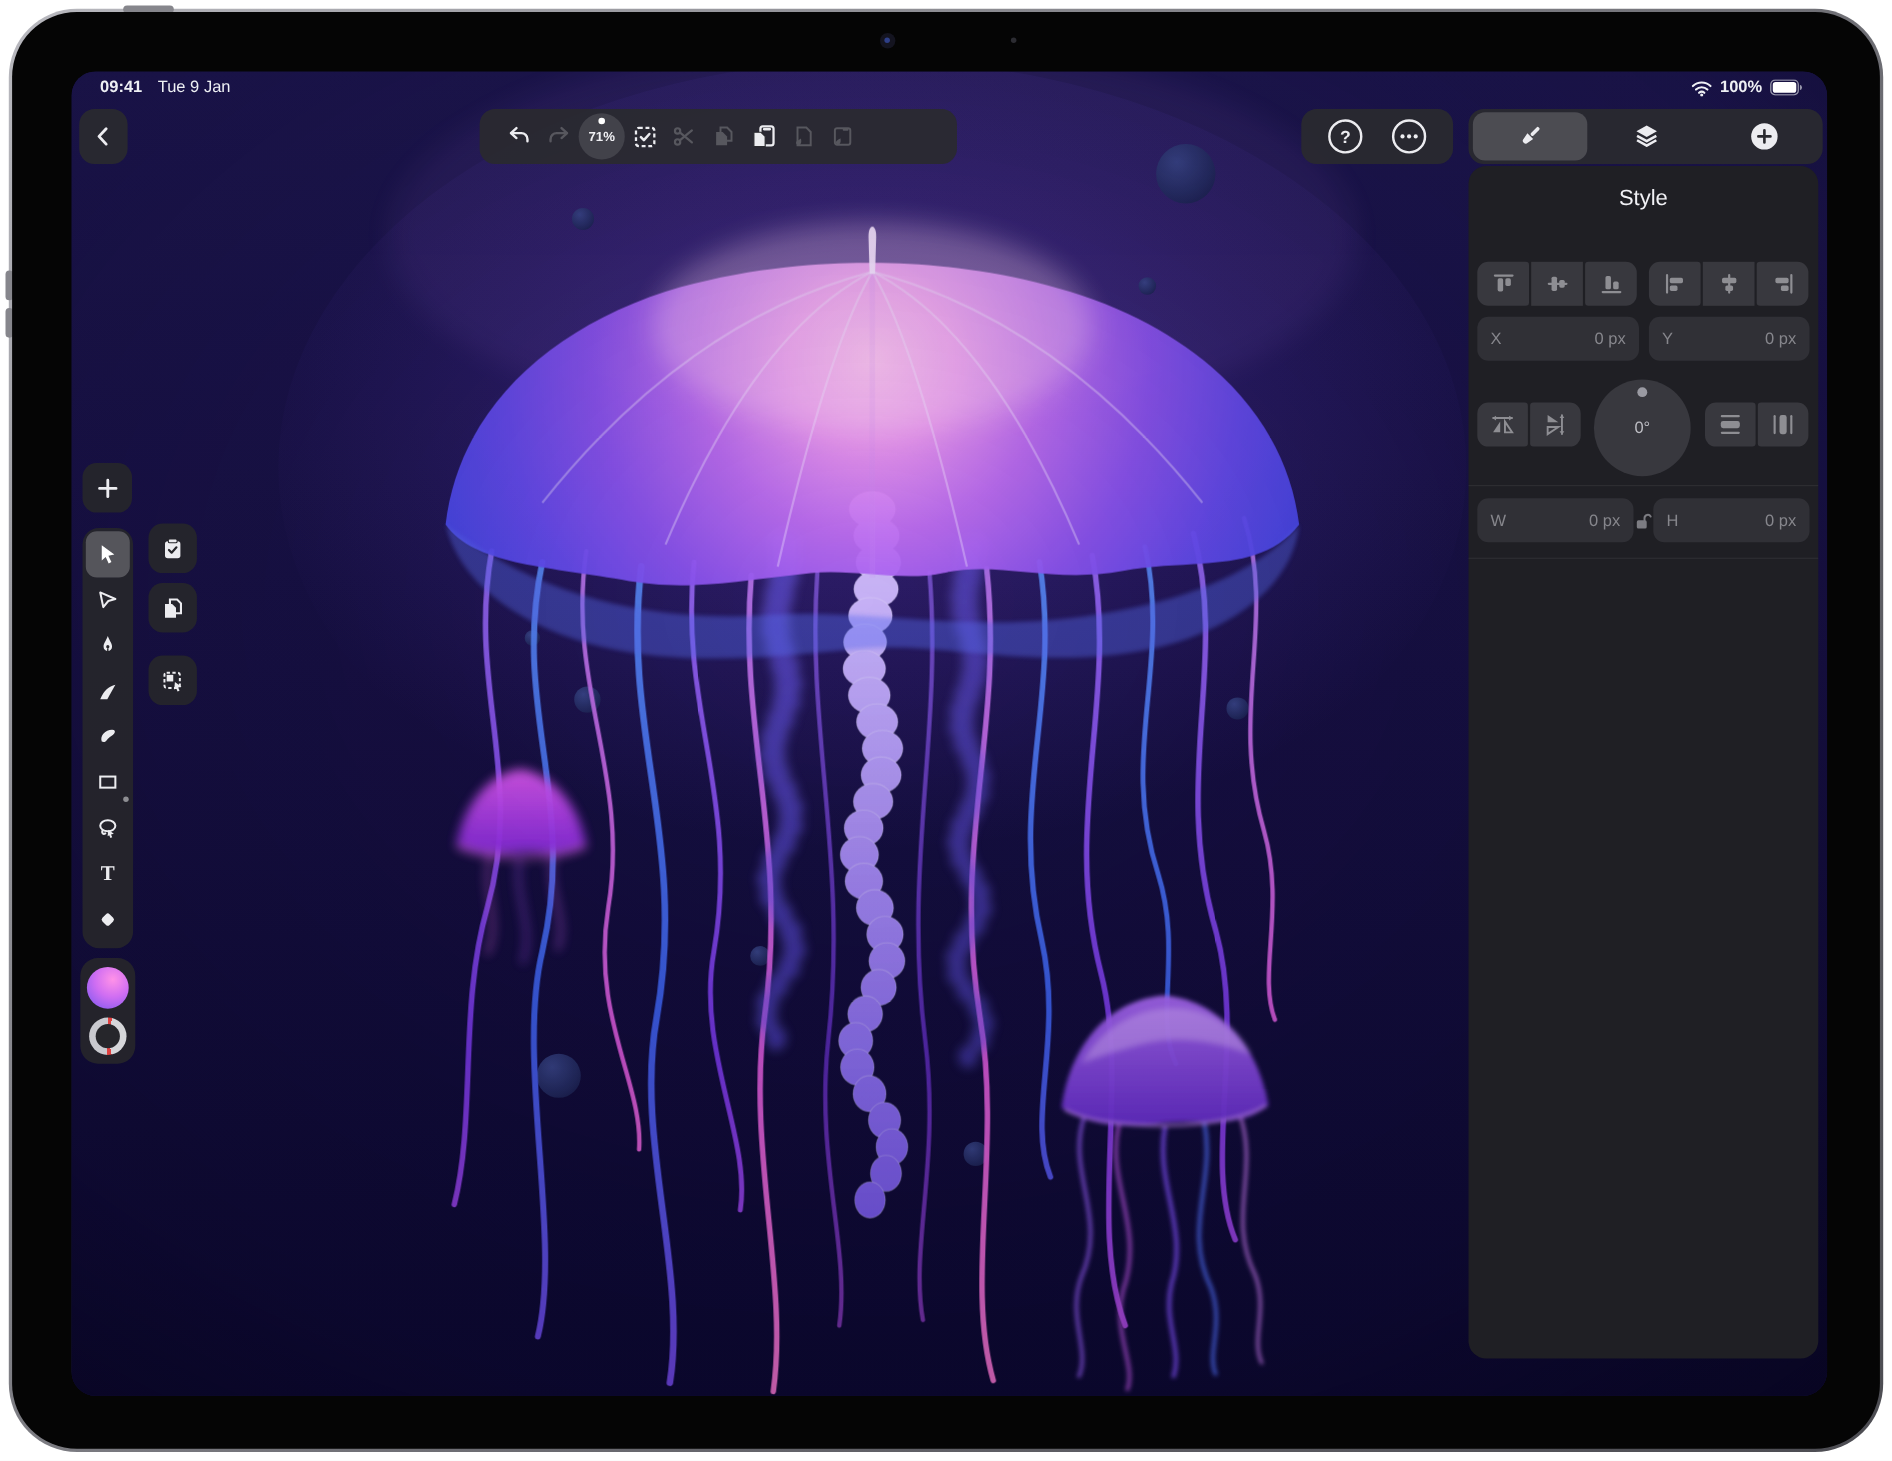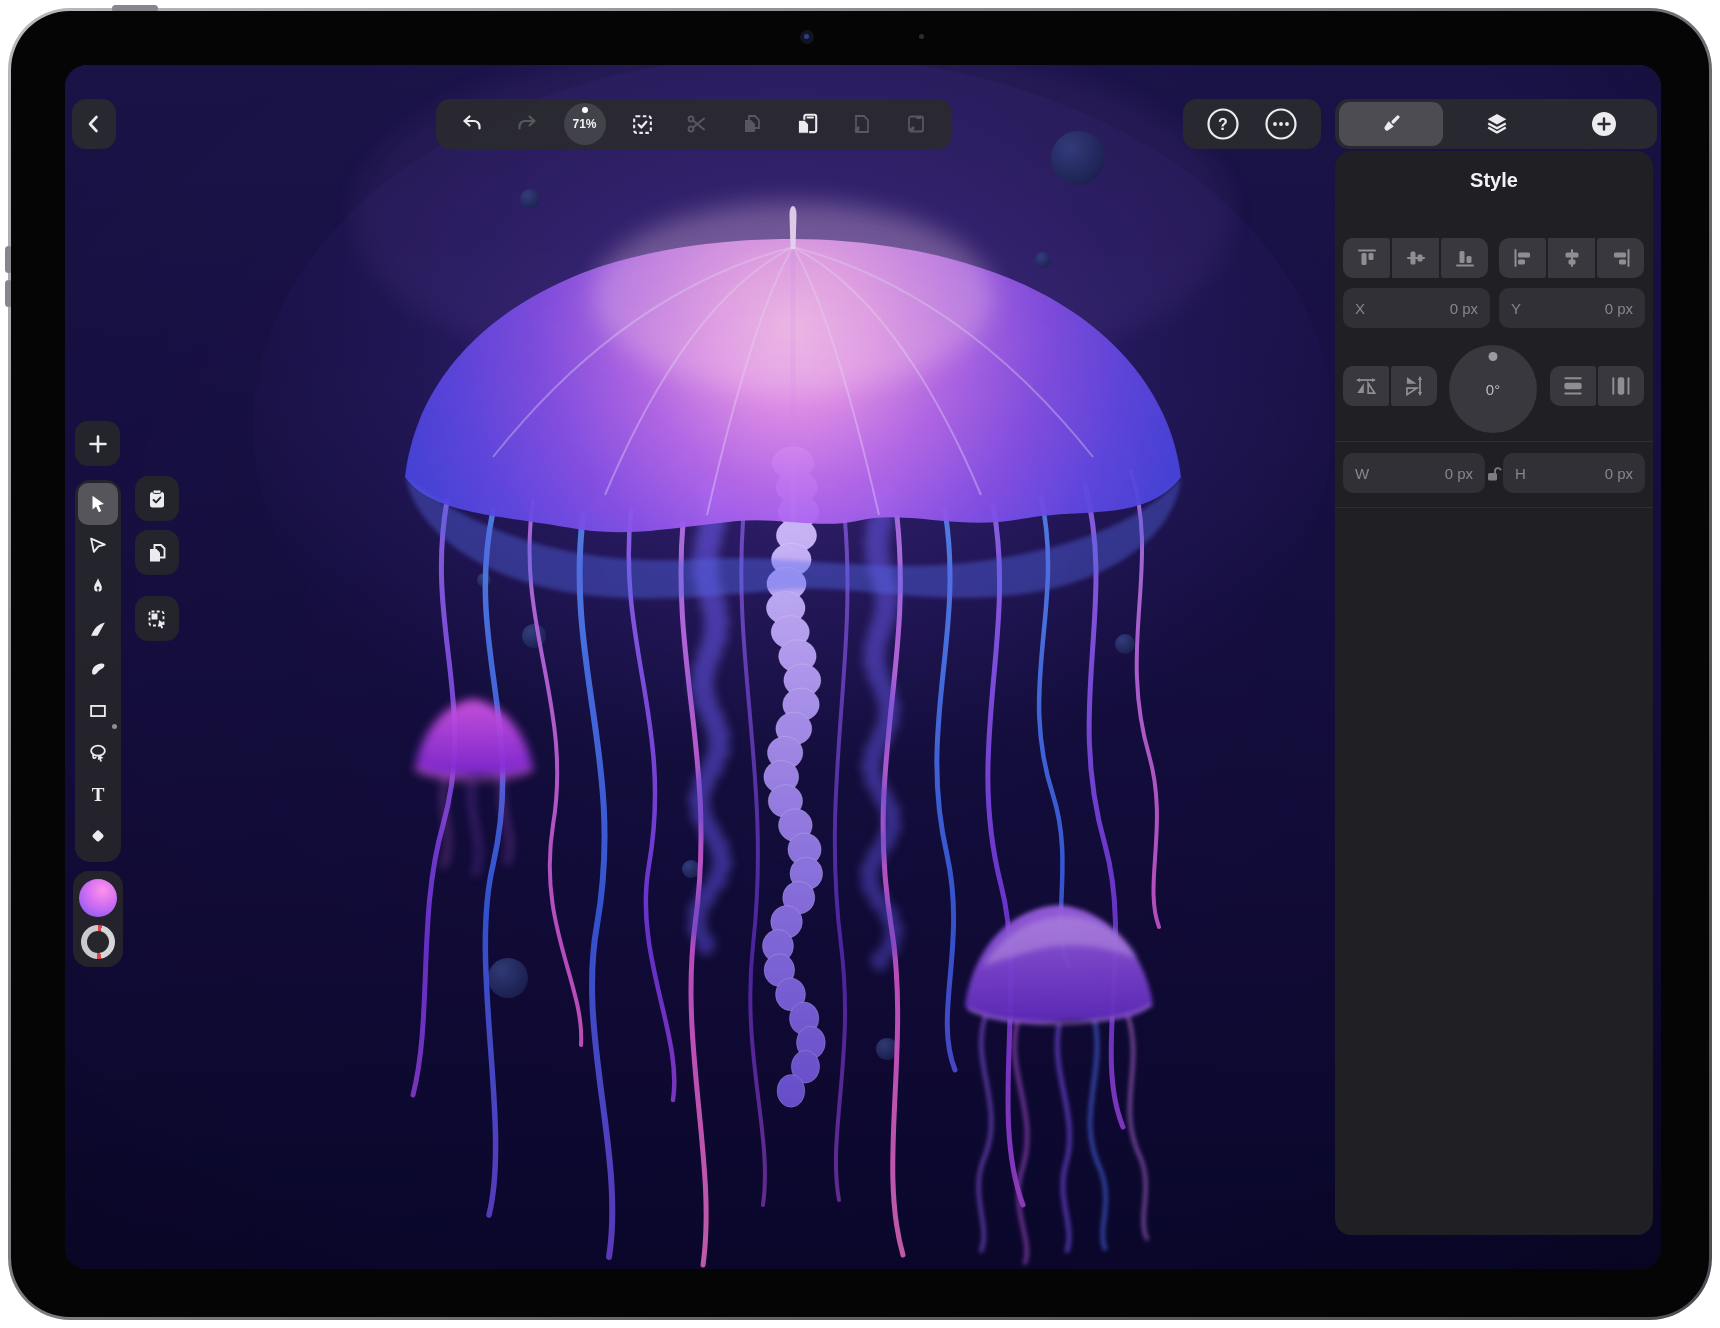--- a/index.html
+++ b/index.html
@@ -23,30 +23,30 @@
   .sb-time{font-weight:700;}
   .sb-right{position:absolute;right:22px;top:0;display:flex;gap:7px;align-items:center;font-weight:600;}
   
   .pill{position:absolute;top:34px;height:50px;background:#2a2a2fee;border-radius:14px;display:flex;align-items:center;}
   .icon-btn{display:flex;align-items:center;justify-content:center;width:36px;height:36px;}
   .ic-bright{color:#ececf0;} .ic-dim{color:#57575e;}
   .back-pill{left:7px;width:44px;justify-content:center;}
   .title-pill{left:56px;width:252px;justify-content:center;gap:10px;}
   .doc-title{color:#f4f4f6;font-size:17px;font-weight:700;letter-spacing:.2px;}
   .title-caret{width:24px;height:24px;border-radius:50%;background:#47474d;display:flex;align-items:center;justify-content:center;color:#b8b8bd;}
-  .mid-pill{left:371px;width:516px;justify-content:space-between;padding:0 18px;box-sizing:border-box;}
+  .mid-pill{left:371px;width:434px;padding:0 18px;box-sizing:border-box;}
   .zoom-chip{position:relative;width:42px;height:42px;border-radius:50%;background:#42424a;display:flex;align-items:center;justify-content:center;color:#f0f0f4;font-size:12px;font-weight:600;}
   .zoom-chip .dot{position:absolute;top:4px;left:50%;transform:translateX(-50%);width:6px;height:6px;border-radius:50%;background:#fff;}
   .help-pill{left:1118px;width:138px;justify-content:space-evenly;}
   .tab-strip{left:1270px;width:322px;justify-content:flex-start;}
   .tab-sel{margin-left:4px;width:104px;height:44px;border-radius:11px;background:#4c4c52;display:flex;align-items:center;justify-content:center;}
   .tab-plain{flex:1;display:flex;align-items:center;justify-content:center;}
   
   .style-panel{position:absolute;left:1270px;top:86px;width:318px;height:1084px;border-radius:16px;background:#1f1f24;box-sizing:border-box;}
-  .sp-title{position:absolute;top:18px;left:0;width:100%;text-align:center;color:#f2f2f6;font-size:20px;font-weight:700;}
+  .sp-title{position:absolute;top:18px;left:0;width:100%;text-align:center;color:#f2f2f6;font-size:20px;font-weight:400;}
   .align-group{position:absolute;top:87px;display:flex;gap:2px;}
   .align-group.g1{left:8px;} .align-group.g2{left:164px;}
   .align-btn{width:47px;height:40px;background:#38383e;display:flex;align-items:center;justify-content:center;}
   .align-group .align-btn:first-child{border-radius:10px 3px 3px 10px;}
   .align-group .align-btn:last-child{border-radius:3px 10px 10px 3px;}
   .field{position:absolute;height:40px;background:#303036;border-radius:10px;display:flex;align-items:center;justify-content:space-between;padding:0 12px;box-sizing:border-box;color:#86868c;font-size:15px;}
   .f-x{left:8px;top:137px;width:147px;} .f-y{left:164px;top:137px;width:146px;}
   .f-w{left:8px;top:302px;width:142px;} .f-h{left:168px;top:302px;width:142px;}
   .tf-group{position:absolute;top:215px;display:flex;gap:2px;}
   .tf-group.left{left:8px;} .tf-group.right{left:215px;}
@@ -341,20 +341,42 @@
             <path d="M900,942 C908,882 946,843 994,840 C1042,844 1080,886 1088,940
                      C1060,962 1030,952 994,956 C958,961 924,958 900,942 Z" fill="url(#brGrad)" opacity="0.96"></path>
             <path d="M918,902 C940,862 980,848 1012,852 C1042,856 1062,874 1072,894
                      C1040,880 1000,876 970,885 C945,892 928,897 918,902 Z" fill="#d2aafa" opacity="0.5" filter="url(#b2)"></path>
             <path d="M903,944 C940,964 1050,964 1086,940" fill="none" stroke="#c084f0" stroke-width="2.5" opacity="0.7"></path>
           </g>
 
           <rect width="1596" height="1204" fill="url(#vin)"></rect>
         </svg>
 
+        <div class="status-bar">
+          <div class="sb-left">
+            <span class="sb-time">09:41</span>
+            <span class="sb-date">Tue 9 Jan</span>
+          </div>
+          <div class="sb-right">
+            <svg width="20" height="16" viewBox="0 0 20 16">
+              <g fill="none" stroke="#eef0f4" stroke-width="1.9" stroke-linecap="round">
+                <path d="M2 6.2 A11.5 11.5 0 0 1 18 6.2"></path>
+                  <path d="M4.8 9.4 A7.5 7.5 0 0 1 15.2 9.4"></path>
+                  <path d="M7.6 12.4 A3.6 3.6 0 0 1 12.4 12.4"></path>
+              </g>
+                <circle cx="10" cy="14.4" r="1.4" fill="#eef0f4"></circle>
+            </svg>
+            <span>100%</span>
+            <svg width="30" height="15" viewBox="0 0 30 15">
+              <rect x="0.8" y="0.8" width="25" height="13.4" rx="4" fill="none" stroke="#eef0f4" stroke-width="1.2" opacity="0.6"></rect>
+              <rect x="2.6" y="2.6" width="21.4" height="9.8" rx="2.6" fill="#ffffff"></rect>
+              <path d="M27.3 5 a 2.6 2.6 0 0 1 0 5 Z" fill="#eef0f4" opacity="0.6"></path>
+            </svg>
+          </div>
+        </div>
 
         <div class="pill back-pill">
           <svg width="22" height="22" viewBox="0 0 22 22">
             <path d="M13.5 4 L7 11 L13.5 18" fill="none" stroke="#ececf0" stroke-width="2.6" stroke-linecap="round" stroke-linejoin="round"></path>
           </svg>
         </div>
 
 
         <div class="pill mid-pill">
           <span class="icon-btn ic-bright">

